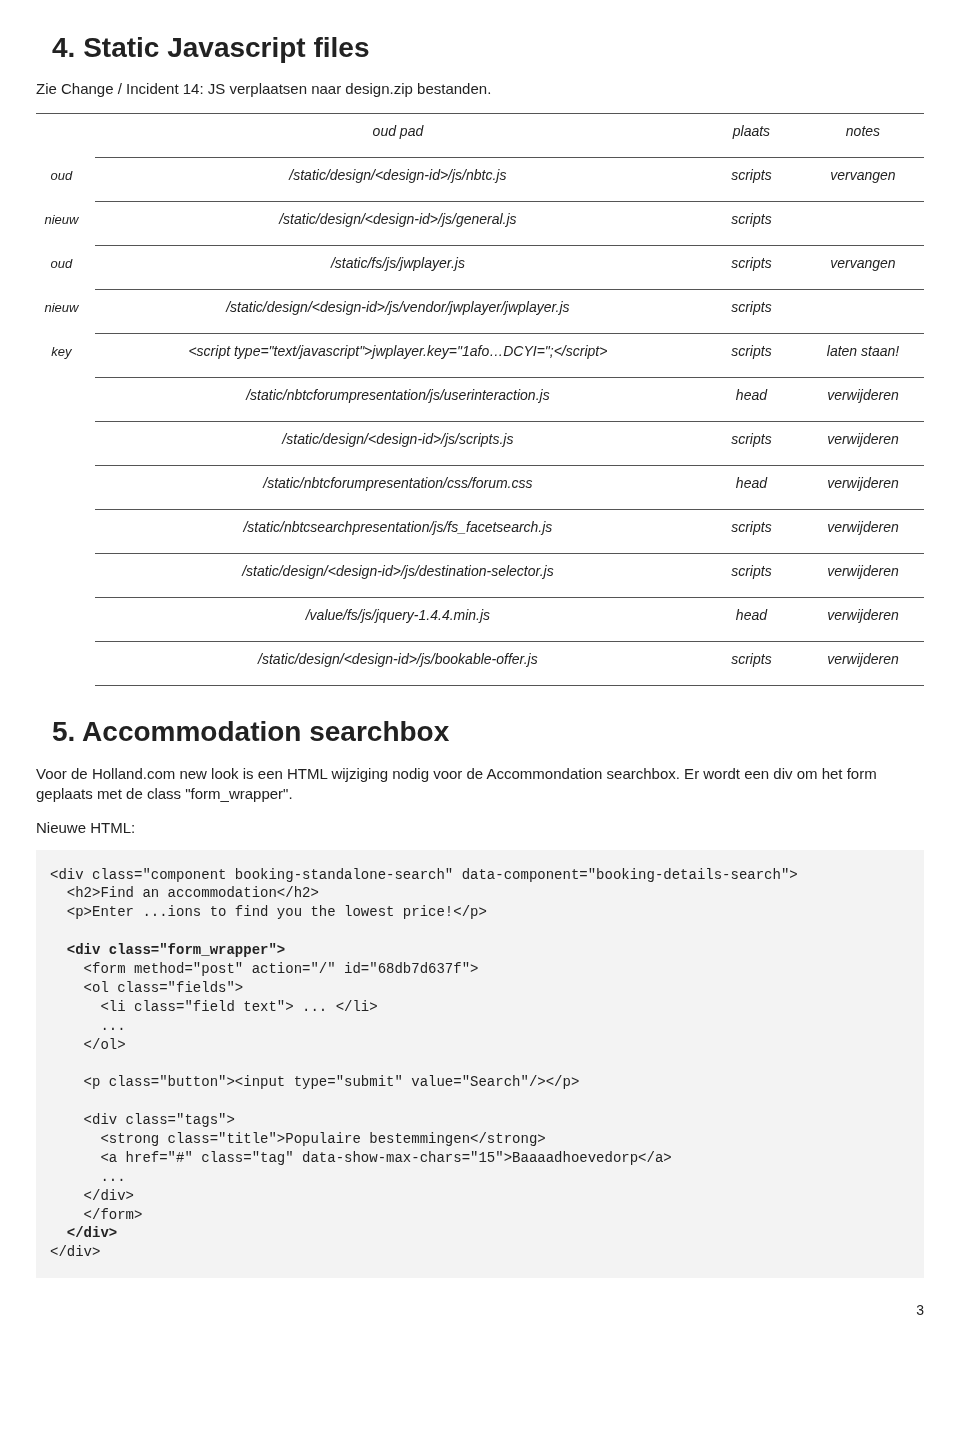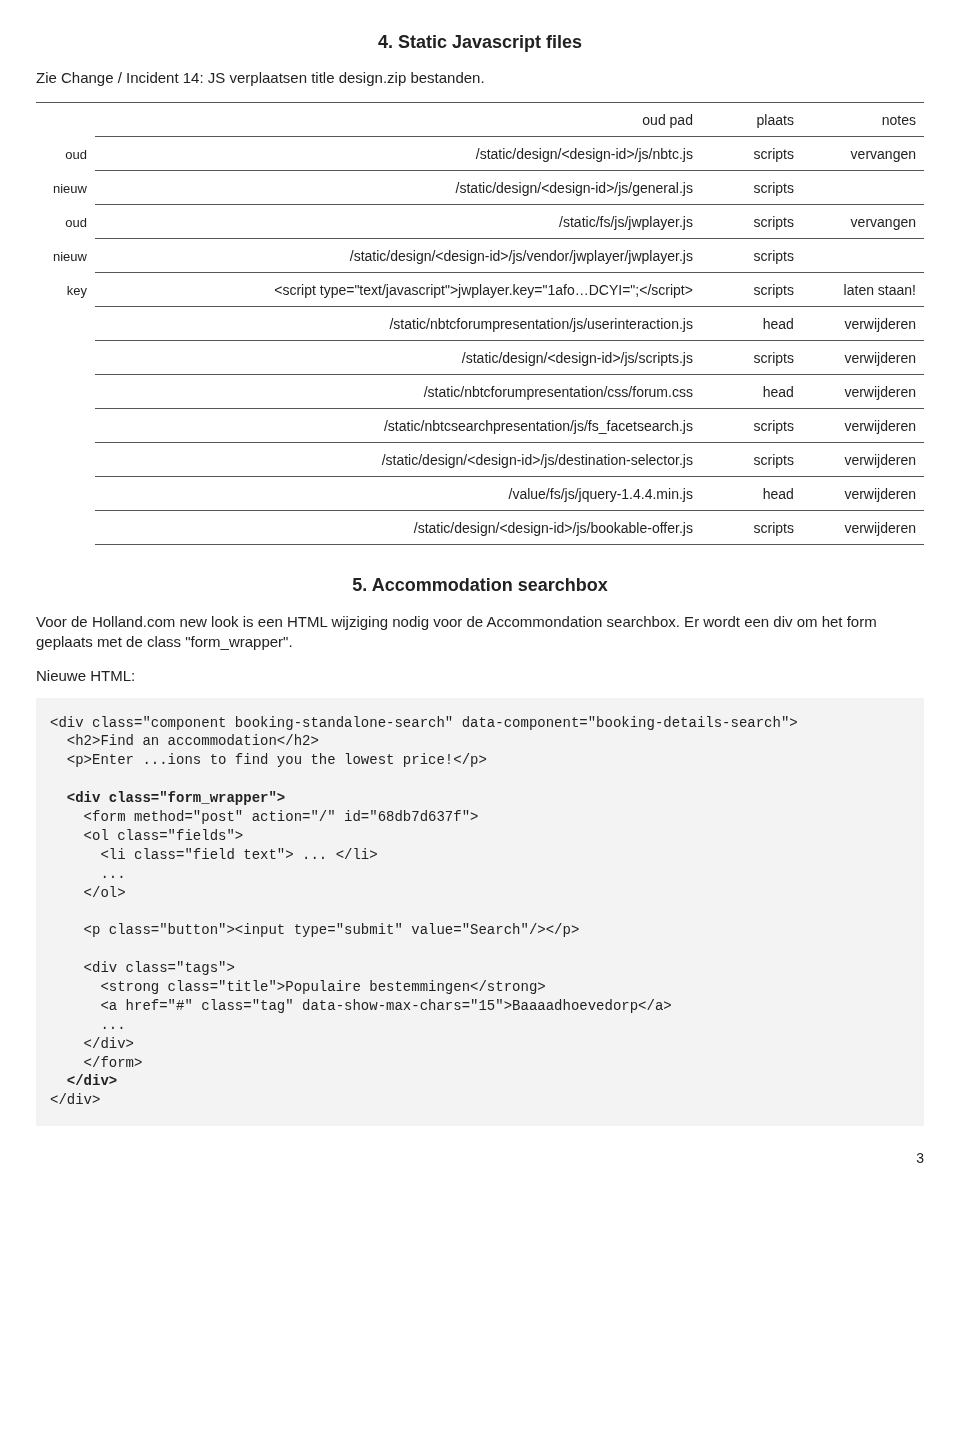--- a/index.html
+++ b/index.html
@@ -4,41 +4,41 @@
 <style>
   body {
     margin: 0;
     padding: 32px 36px;
     font-family: "Segoe UI", Arial, sans-serif;
     color: #222;
     width: 888px;
     background: #fff;
   }
   h2.section-title {
-    font-size: 18px;
+    font-size: 28px;
     font-weight: 700;
     color: #222;
-    margin: 0 0 16px 0;
-    text-align: center;
+    margin: 0 0 16px 16px;
   }
   p.subtitle {
     font-size: 15px;
     margin: 0 0 16px 0;
   }
   table.file-table {
     border-collapse: collapse;
     width: 100%;
     font-size: 14px;
     margin-bottom: 30px;
   }
   table.file-table td, table.file-table th {
     border-bottom: 1px solid #555;
-    padding: 9px 8px 8px 8px;
-    text-align: right;
+    padding: 9px 8px 18px 8px;
+    text-align: center;
     vertical-align: middle;
+    font-style: italic;
   }
   table.file-table th {
     font-weight: 400;
   }
   table.file-table td.tag {
     width: 48px;
     font-size: 13px;
     border-bottom: none;
     padding-left: 0;
     margin-left: 42px;
@@ -79,21 +79,21 @@
     text-align: right;
     font-size: 14px;
     color: #222;
     margin-top: 6px;
   }
 </style>
 </head>
 <body>
 
 <h2 class="section-title">4.  Static Javascript files</h2>
-<p class="subtitle">Zie Change / Incident 14: JS verplaatsen title design.zip bestanden.</p>
+<p class="subtitle">Zie Change / Incident 14: JS verplaatsen naar design.zip bestanden.</p>
 
 <table class="file-table">
   <tbody>
       <tr class="headrow">
     <td class="tag"></td>
     <th class="path">oud pad</th>
     <th class="place">plaats</th>
     <th class="notes">notes</th>
   </tr>
   </tbody>

